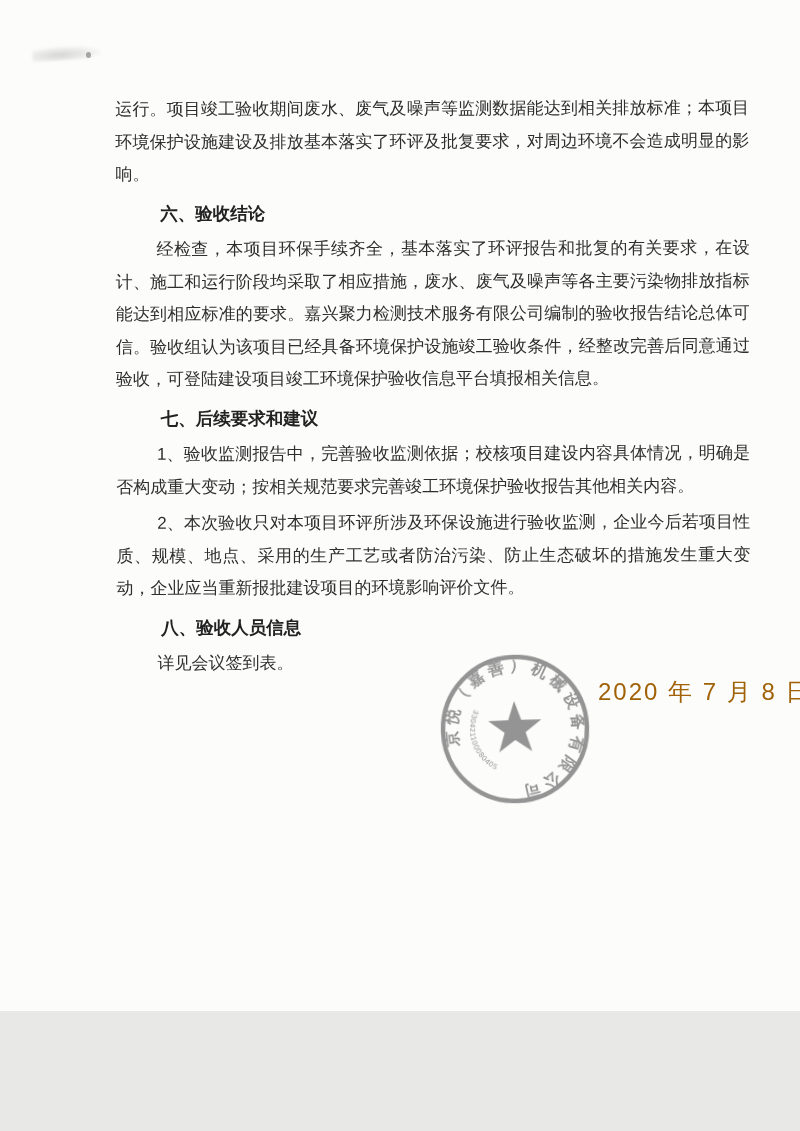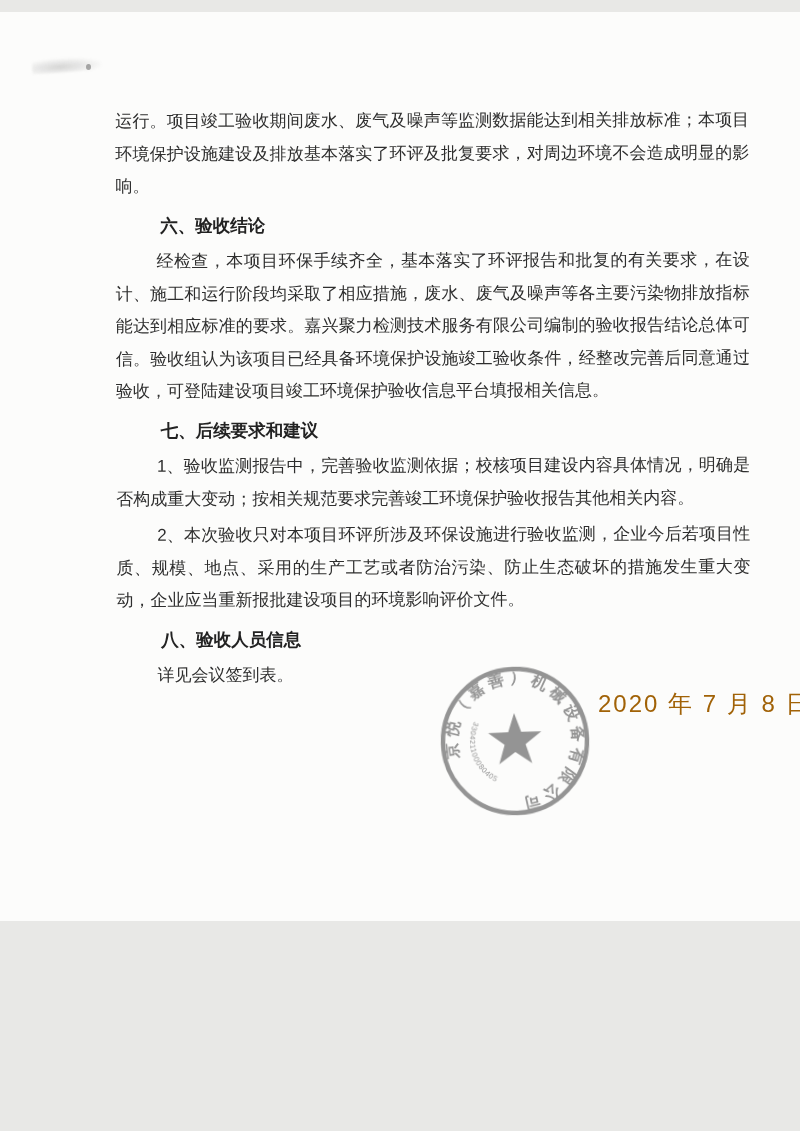--- a/index.html
+++ b/index.html
@@ -1,20 +1,20 @@
 <!DOCTYPE html>
 <html><head>
 <meta charset="utf-8">
 <style>
   html, body { margin: 0; padding: 0; background: #e8e8e6; }
   .page {
     position: relative;
     width: 800px;
-    height: 909px;
-    margin: 12px auto;
+    height: 1011px;
+    margin: 0 auto;
     background: #fcfcfb;
     overflow: hidden;
     font-family: "Liberation Sans", sans-serif;
     color: #2e2e2e;
   }
   
   .smudge {
     position: absolute;
     left: 32px; top: 46px;
     width: 70px; height: 14px;

